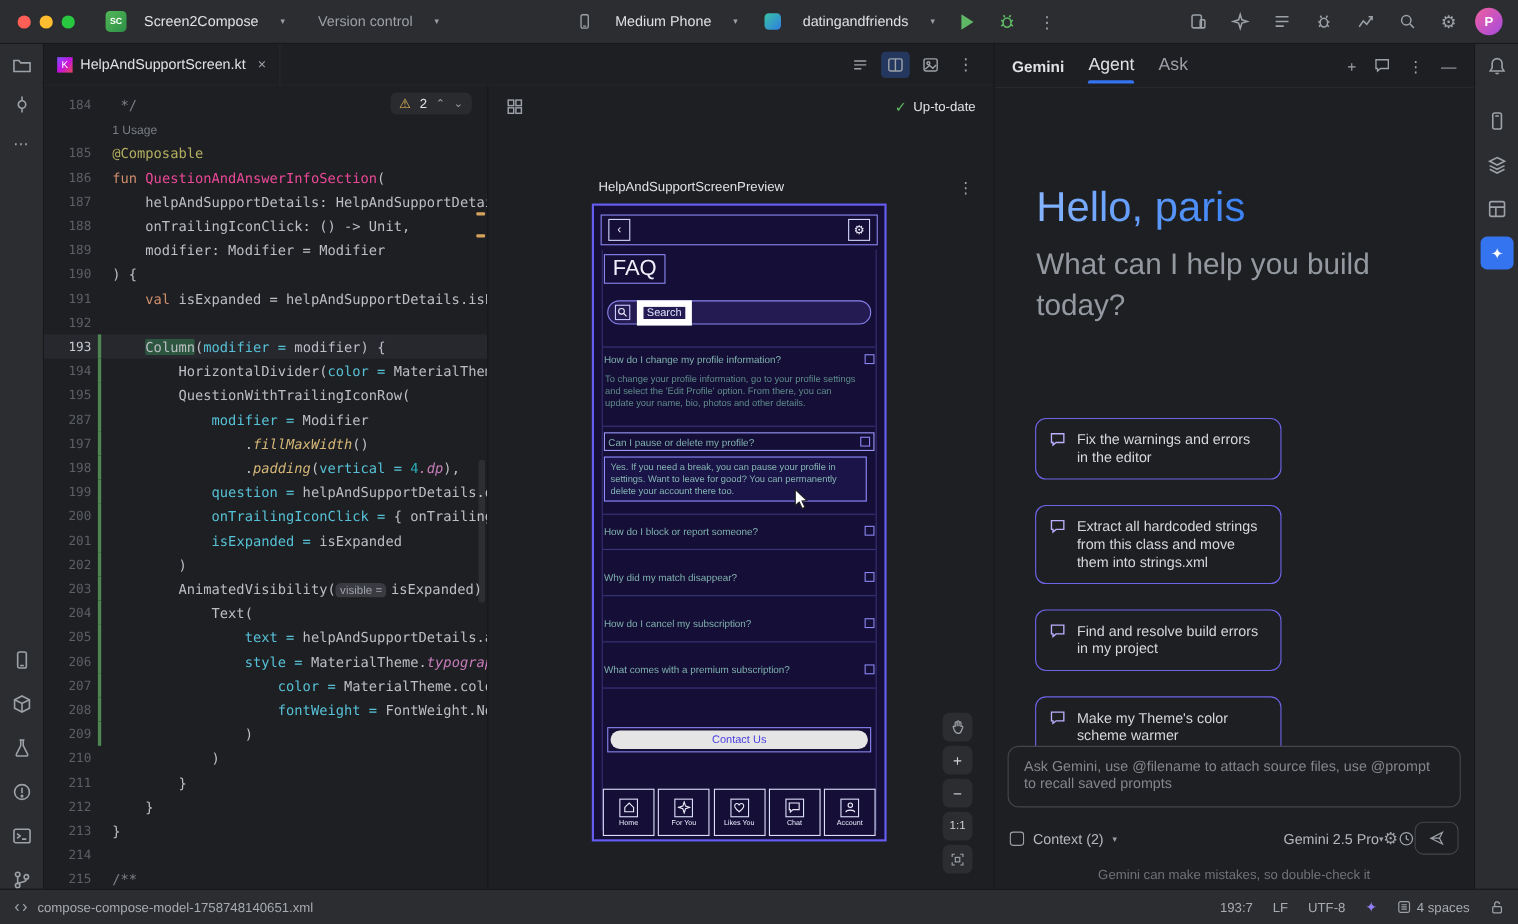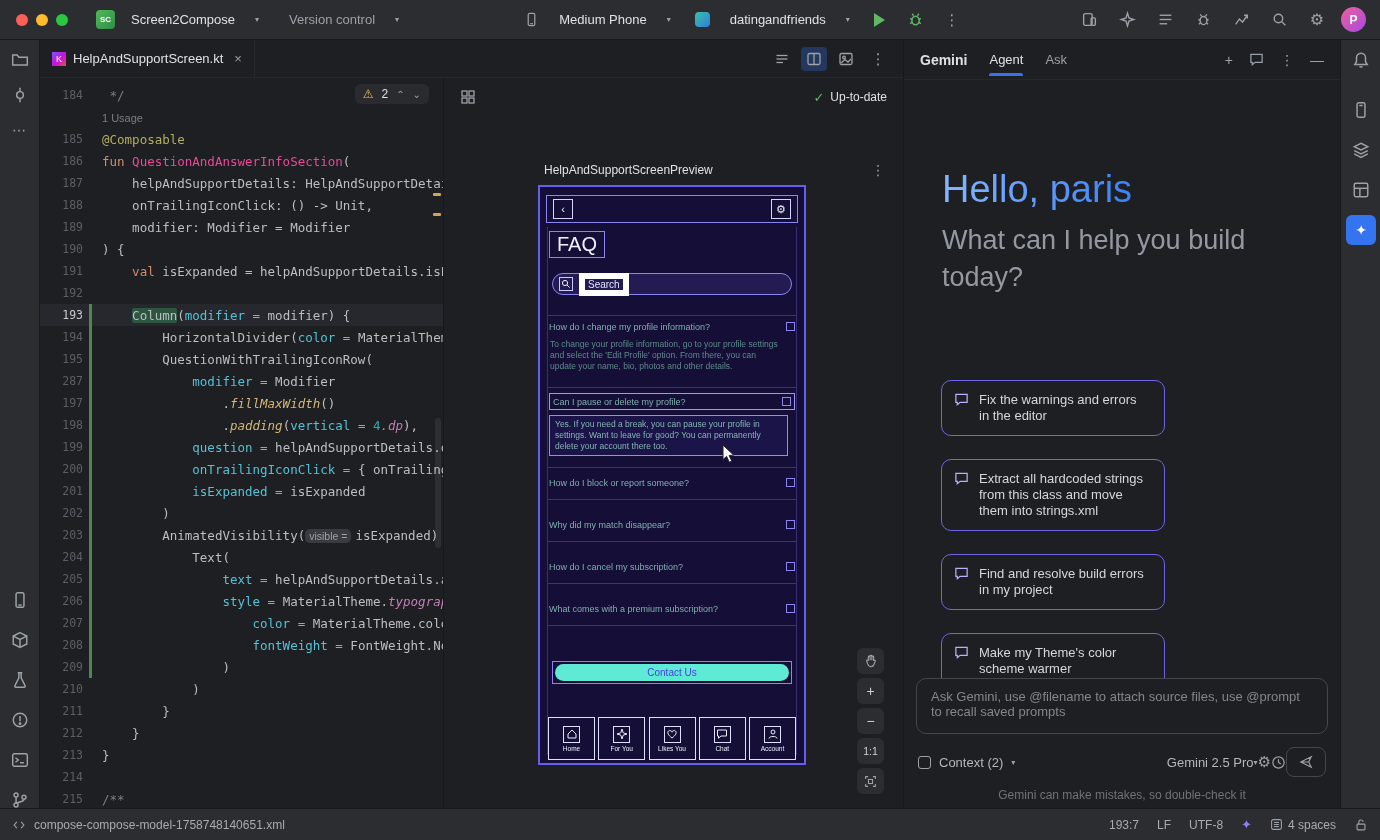--- a/index.html
+++ b/index.html
@@ -100,39 +100,39 @@
   .ph-list { position:absolute; top:122px; left:8px; right:8px; height:320px; }
   .d { position:absolute; left:0; right:0; height:1px; background:#39347c; }
   .q-row { position:absolute; left:1px; right:1px; height:15px; display:flex; align-items:center; justify-content:space-between; }
   .q-row .q-text { font-size:9px; color:#7fb0ac; }
   .q-box { width:9px; height:9px; border:1px solid #8a85f0; flex:0 0 auto; }
   .q-row.boxed { border:1px solid #9b97f5; padding:0 3px; height:17px; }
   .q-answer { position:absolute; left:2px; right:14px; font-size:8.5px; line-height:11px; color:#5d8a88; }
   .q-answer-box { position:absolute; left:1px; right:8px; border:1px solid #908cff; padding:3px 5px;
     font-size:8.5px; line-height:11px; color:#84b6b2; background:#1b1448; }
   .ph-contact-outer { position:absolute; top:474px; left:12px; right:12px; border:1px solid #8a85f0; padding:2px; }
-  .ph-contact { background:#5eead4; border-radius:9px; height:17px; display:flex; align-items:center; justify-content:center;
+  .ph-contact { background:#e5e5e5; border-radius:9px; height:17px; display:flex; align-items:center; justify-content:center;
     font-size:10px; color:#4a3ee0; }
   .ph-nav { position:absolute; top:530px; left:8px; right:8px; height:44px; display:flex; justify-content:space-between; }
   .nav-item { width:47px; height:43px; border:1px solid #dedffc; display:flex; flex-direction:column; align-items:center; justify-content:center; gap:2px; }
   .nav-ico-box { width:17px; height:17px; border:1px solid #dedffc; display:flex; align-items:center; justify-content:center; }
   .nav-label { font-size:6.5px; color:#eceefc; }
   .wf-ico { stroke:#eceefc; fill:none; stroke-width:1; }
 
   
   .zoombar { position:absolute; left:413px; top:570px; width:28px; display:flex; flex-direction:column; gap:4px; }
   .zoom-btn { width:27px; height:26px; background:#2b2d30; border-radius:6px; color:#ced0d6; display:flex; align-items:center; justify-content:center; font-size:14px; }
   .zoom-btn.small { font-size:10.5px; }
 
   
   .gemini { position:absolute; left:903px; top:40px; width:437px; bottom:32px; background:#1e1f22; border-left:1px solid #17181a; overflow:hidden; }
   .gm-header { position:absolute; top:0; left:0; right:0; height:40px; display:flex; align-items:center; gap:22px;
     padding:0 16px; border-bottom:1px solid #26282b; }
   .gm-title { font-weight:bold; font-size:14px; color:#dfe1e5; }
-  .gm-tab { font-size:13px; color:#9da0a8; height:32px; display:flex; align-items:center; position:relative;text-align:right; }
+  .gm-tab { font-size:16px; color:#9da0a8; height:32px; display:flex; align-items:center; position:relative;text-align:right; }
   .gm-tab.active { color:#dfe1e5; }
   .gm-tab.active::after { content:""; position:absolute; left:0; right:0; bottom:0; height:3px; background:#3574f0; border-radius:2px 2px 0 0; }
   .gm-hicons { margin-left:auto; display:flex; align-items:center; gap:16px; color:#9da0a8; font-size:14px; }
   .gm-greeting { position:absolute; left:38px; top:128px; font-size:38px;
     background:linear-gradient(90deg,#86b5ff,#3b82f6); -webkit-background-clip:text; background-clip:text; color:transparent; }
   .gm-sub { position:absolute; left:38px; top:182px; width:330px; font-size:27px; line-height:37px; color:#9499a1; }
   .gm-cards { position:absolute; left:37px; top:340px; width:224px; display:flex; flex-direction:column; gap:23px; }
   .gm-card { border:1px solid #6f63e8; border-radius:10px; padding:11px 12px; display:flex; gap:10px; align-items:flex-start; background:#1e1f22; }
   .gm-card-text { font-size:13px; line-height:16px; color:#d5d7dc; width:170px; }
   .gm-input { position:absolute; left:12px; right:12px; top:638px; height:56px; border:1px solid #44464b; border-radius:10px; background:#1e1f22; padding:8px 12px; }

